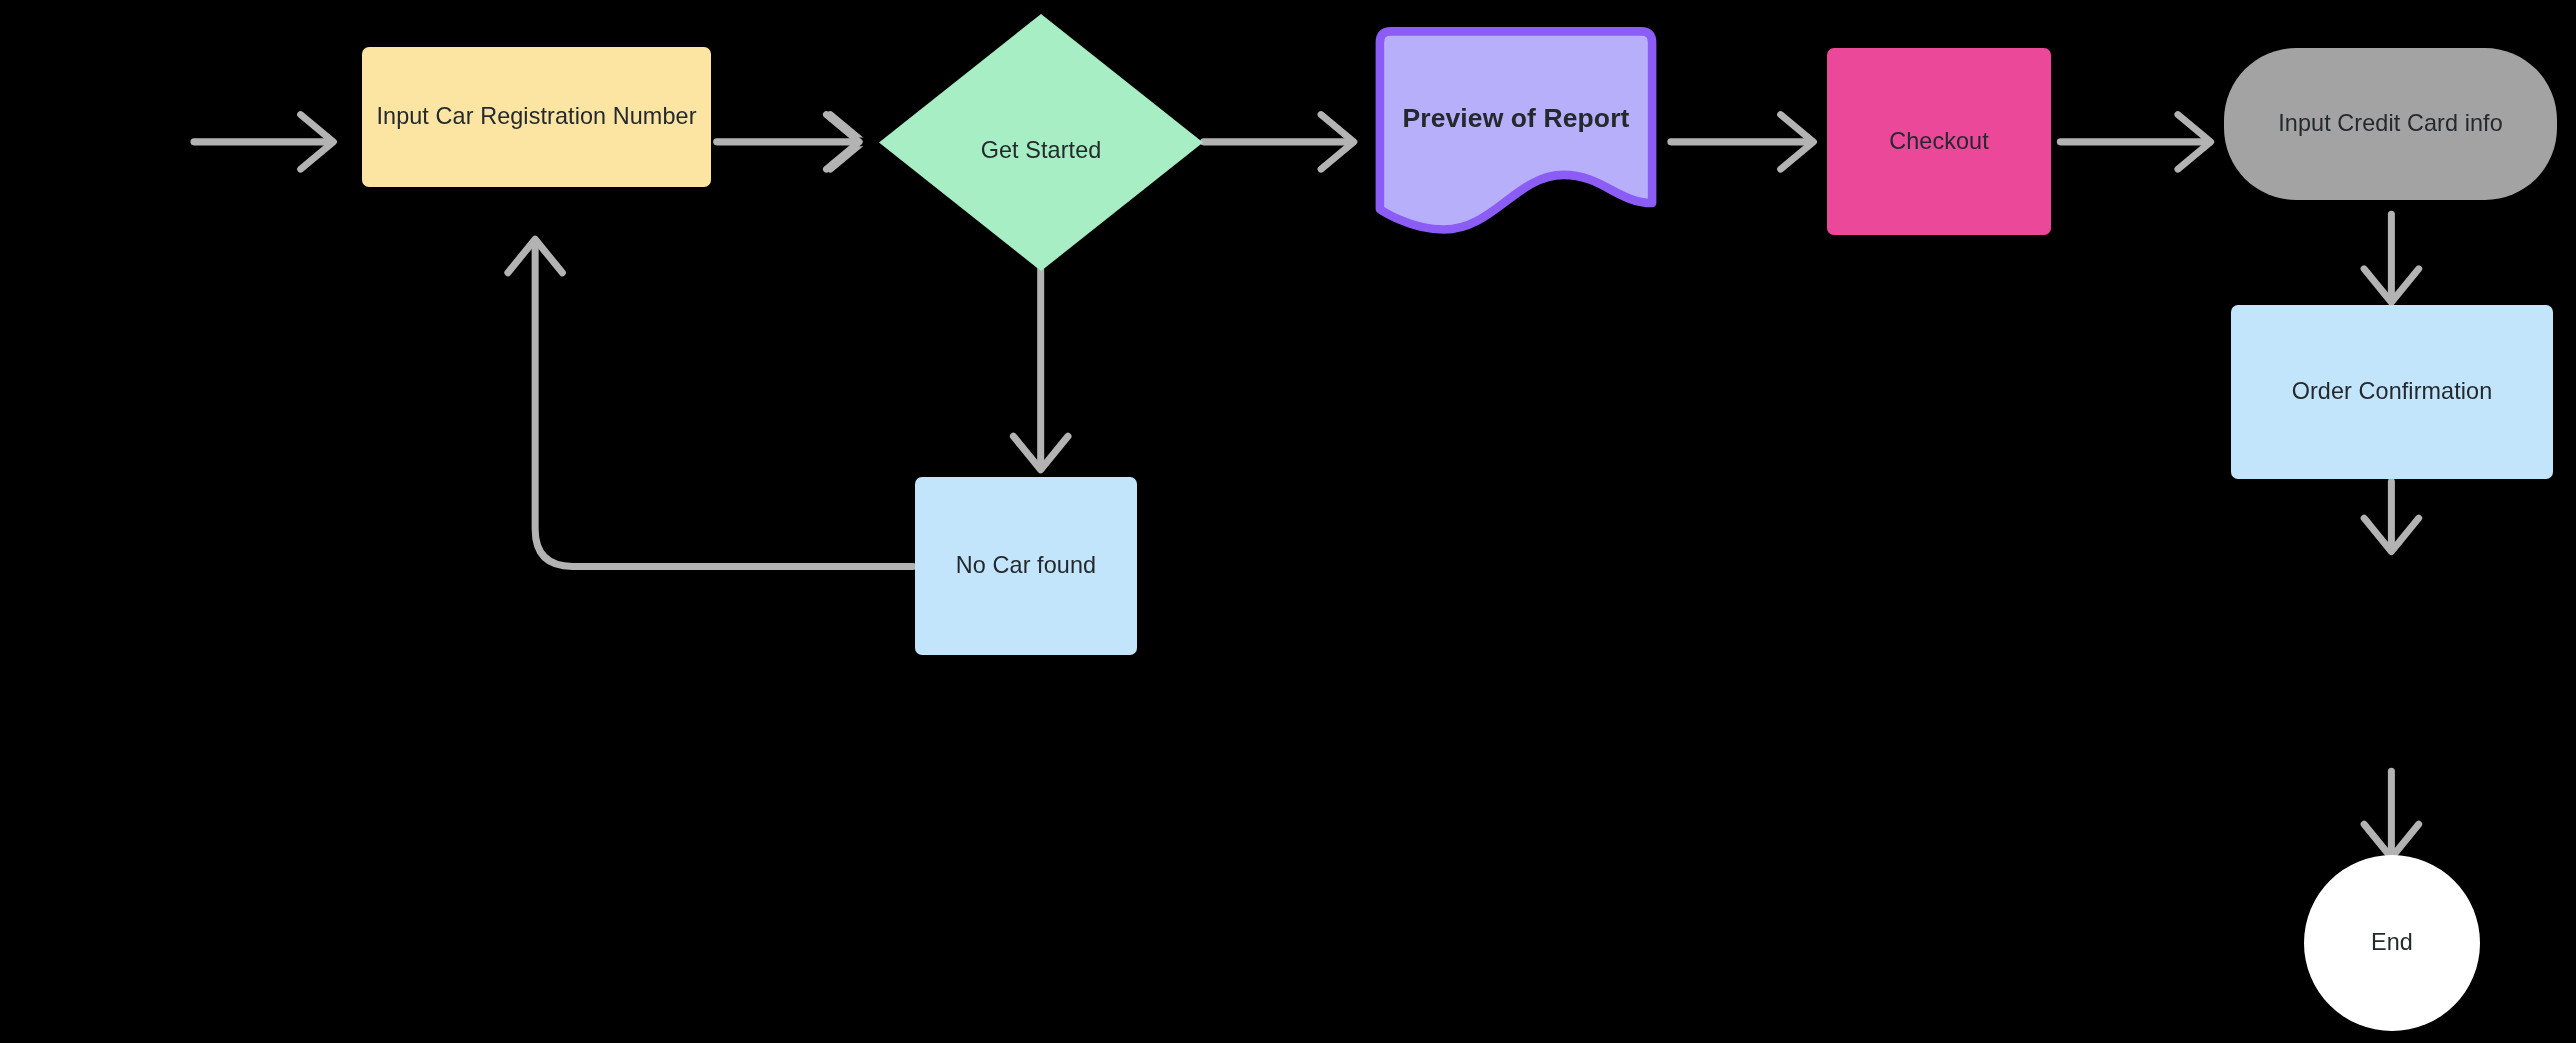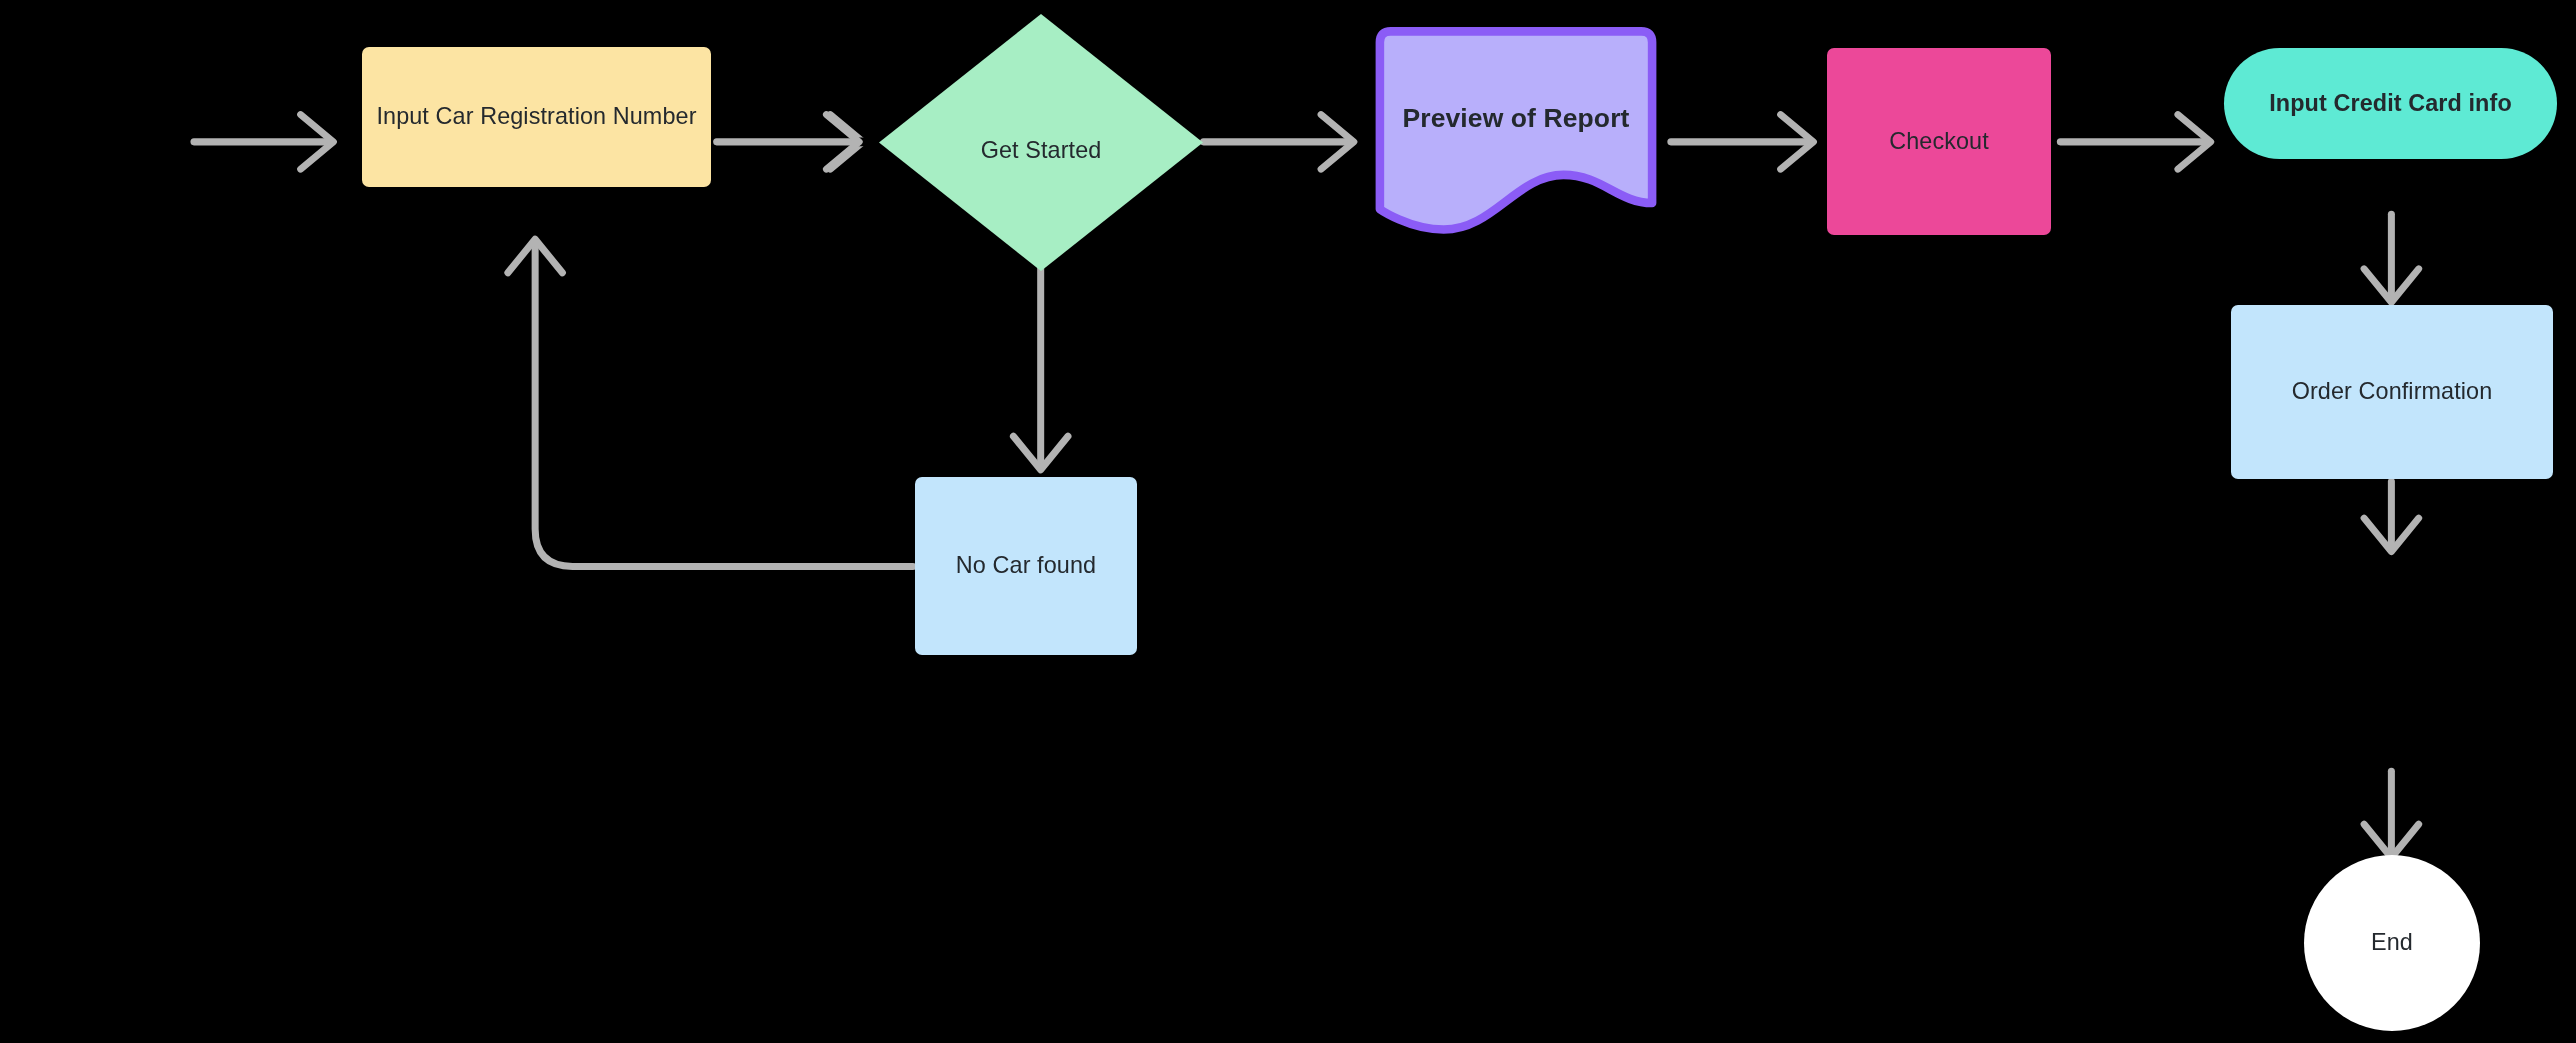--- a/index.html
+++ b/index.html
@@ -169,21 +169,21 @@
                C 52 266 14 240 14 240
                Z" fill="#B8AFFB" stroke="#8B5CF6" stroke-width="11" stroke-linejoin="round"></path>
     </svg>
     <span class="lbl doc-label bold" style="margin-top:-26.5px;">Preview of Report</span>
   </div>
 
   <div class="node shape-rect" style="left:1827px; top:48px; width:224px; height:187px; background:#ec4899;">
     <span class="lbl">Checkout</span>
   </div>
 
-  <div class="node shape-stadium" style="left:2224px; top:48px; width:333px; height:111px; background:#5eead4;font-weight:bold;">
+  <div class="node shape-stadium" style="left:2224px; top:48px; width:333px; height:152px; background:#a3a3a3;">
     <span class="lbl">Input Credit Card info</span>
   </div>
 
   <div class="node shape-rect" style="left:915px; top:477px; width:222px; height:178px; background:#C2E5FC;">
     <span class="lbl">No Car found</span>
   </div>
 
   <div class="node shape-rect" style="left:2231px; top:305px; width:322px; height:174px; background:#C2E5FC;">
     <span class="lbl">Order Confirmation</span>
   </div>

